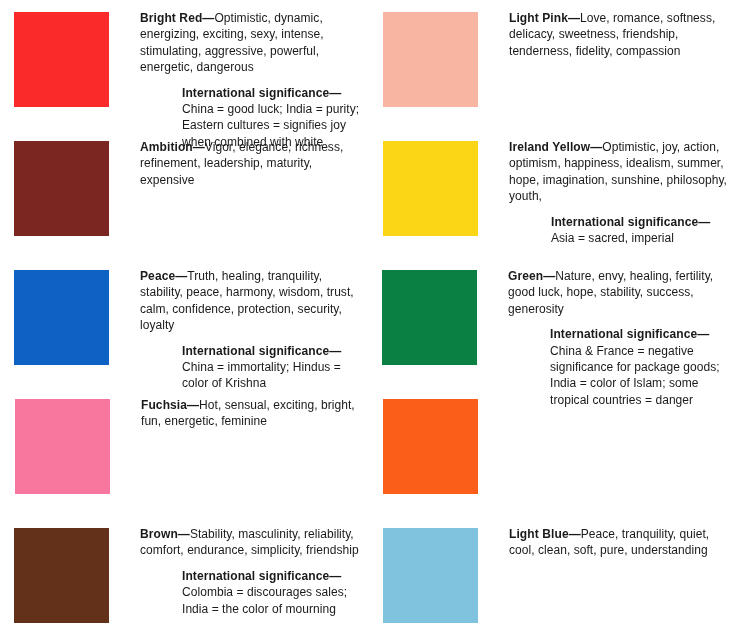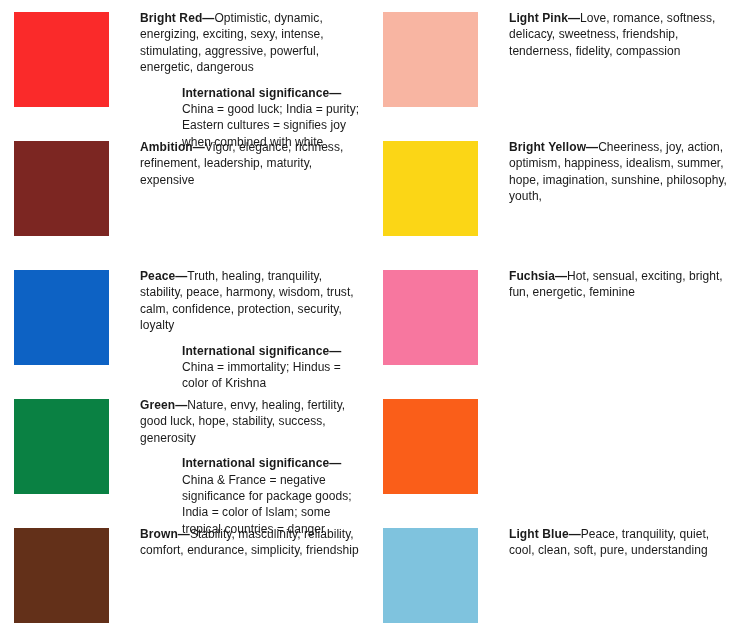--- a/index.html
+++ b/index.html
@@ -97,52 +97,54 @@
       </div>
       <div class="cell left">
         <div class="swatch" style="background-color: rgb(124, 38, 34);"></div>
         <div class="entry-text">
           <p><span class="lead">Ambition</span><span class="dash">—</span><span class="desc">Vigor, elegance, richness, refinement, leadership, maturity, expensive</span></p>
         </div>
       </div>
       <div class="cell right">
         <div class="swatch" style="background-color: rgb(251, 214, 22);"></div>
         <div class="entry-text">
-          <p><span class="lead">Bright Yellow</span><span class="dash">—</span><span class="desc">Cheeriness, joy, action, optimism, happiness, idealism, summer, hope, imagination, sunshine, philosophy, youth,</span></p>
+          <p><span class="lead">Ireland Yellow</span><span class="dash">—</span><span class="desc">Optimistic, joy, action, optimism, happiness, idealism, summer, hope, imagination, sunshine, philosophy, youth,</span></p>
+          <p><span class="lead">International significance</span><span class="dash">—</span><span class="desc">Asia = sacred, imperial</span></p>
         </div>
       </div>
       <div class="cell left">
         <div class="swatch" style="background-color: rgb(13, 98, 196);"></div>
         <div class="entry-text">
           <p><span class="lead">Peace</span><span class="dash">—</span><span class="desc">Truth, healing, tranquility,  stability, peace, harmony, wisdom, trust, calm, confidence, protection, security, loyalty</span></p>
           <p><span class="lead">International significance</span><span class="dash">—</span><span class="desc">China = immortality; Hindus = color of Krishna</span></p>
         </div>
       </div>
-      <div class="cell right">
-        <div class="swatch" style="background-color: rgb(247, 119, 159);"></div>
-        <div class="entry-text">
-          <p><span class="lead">Fuchsia</span><span class="dash">—</span><span class="desc">Hot, sensual, exciting, bright, fun, energetic, feminine</span></p>
-        </div>
-      </div>
       <div class="cell left">
         <div class="swatch" style="background-color: rgb(10, 129, 67);"></div>
         <div class="entry-text">
           <p><span class="lead">Green</span><span class="dash">—</span><span class="desc">Nature, envy, healing, fertility, good luck, hope, stability, success, generosity</span></p>
           <p><span class="lead">International significance</span><span class="dash">—</span><span class="desc">China &amp; France = negative significance for package goods; India = color of Islam; some tropical countries = danger</span></p>
+        </div>
+      </div>
+      <div class="cell right">
+        <div class="swatch" style="background-color: rgb(247, 119, 159);"></div>
+        <div class="entry-text">
+          <p><span class="lead">Fuchsia</span><span class="dash">—</span><span class="desc">Hot, sensual, exciting, bright, fun, energetic, feminine</span></p>
         </div>
       </div>
       <div class="cell right">
         <div class="swatch" style="background-color: rgb(250, 94, 25);"></div>
         <div class="entry-text">
         </div>
       </div>
       <div class="cell left">
         <div class="swatch" style="background-color: rgb(99, 48, 25);"></div>
         <div class="entry-text">
           <p><span class="lead">Brown</span><span class="dash">—</span><span class="desc">Stability, masculinity, reliability, comfort, endurance, simplicity, friendship</span></p>
+          <p><span class="lead">International significance</span><span class="dash">—</span><span class="desc">Colombia = discourages sales; India = the color of mourning</span></p>
         </div>
       </div>
       <div class="cell right">
         <div class="swatch" style="background-color: rgb(127, 195, 222);"></div>
         <div class="entry-text">
           <p><span class="lead">Light Blue</span><span class="dash">—</span><span class="desc">Peace, tranquility, quiet, cool, clean, soft, pure, understanding</span></p>
         </div>
       </div>
     </div>
 </div>

